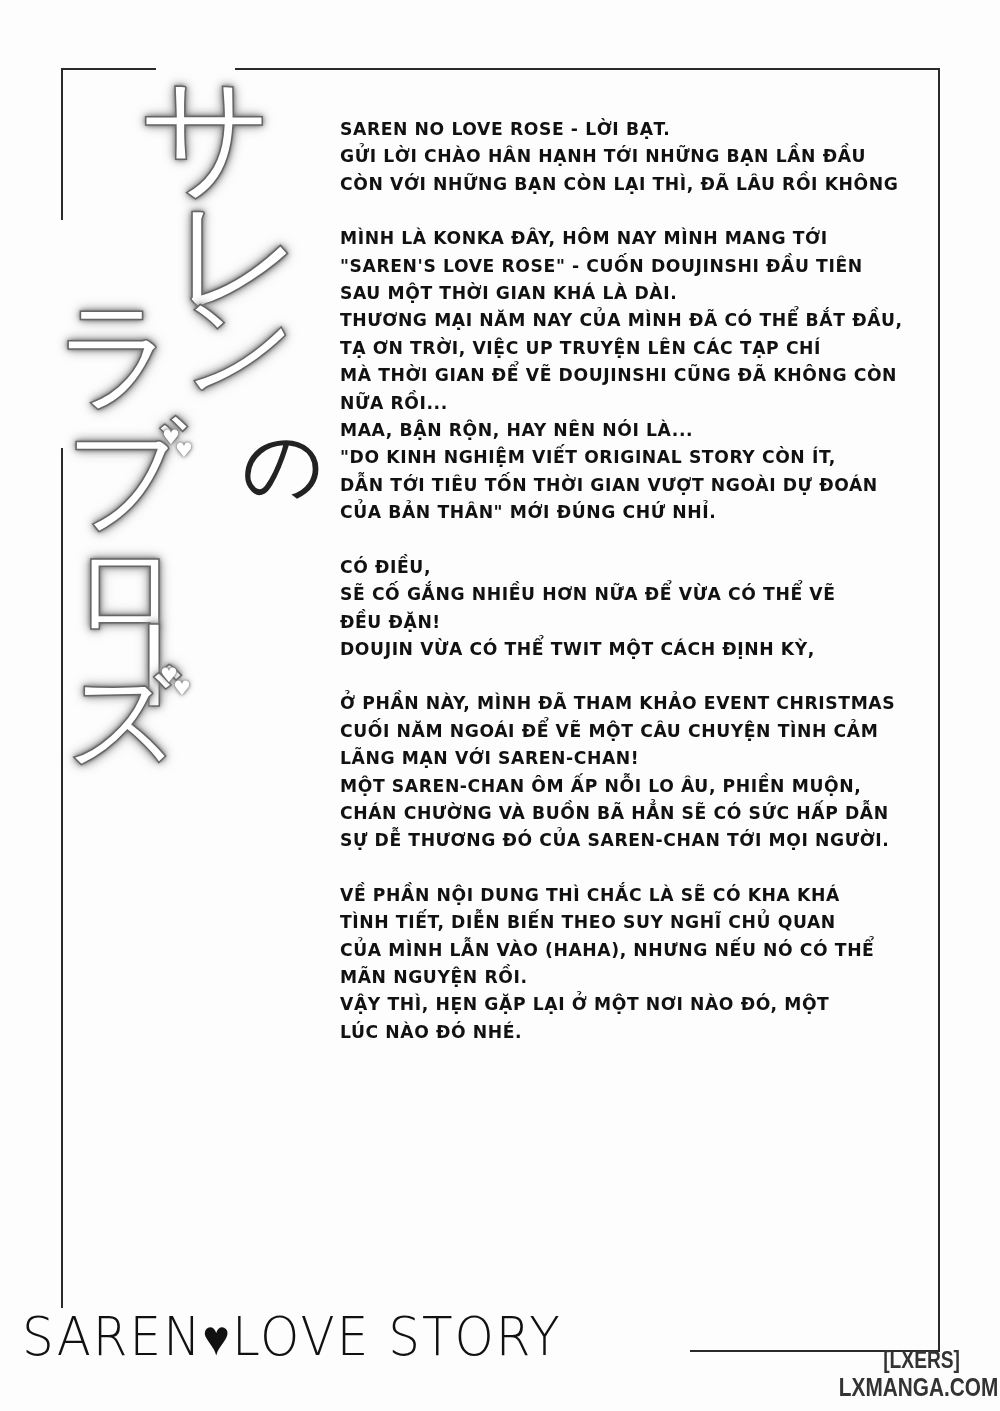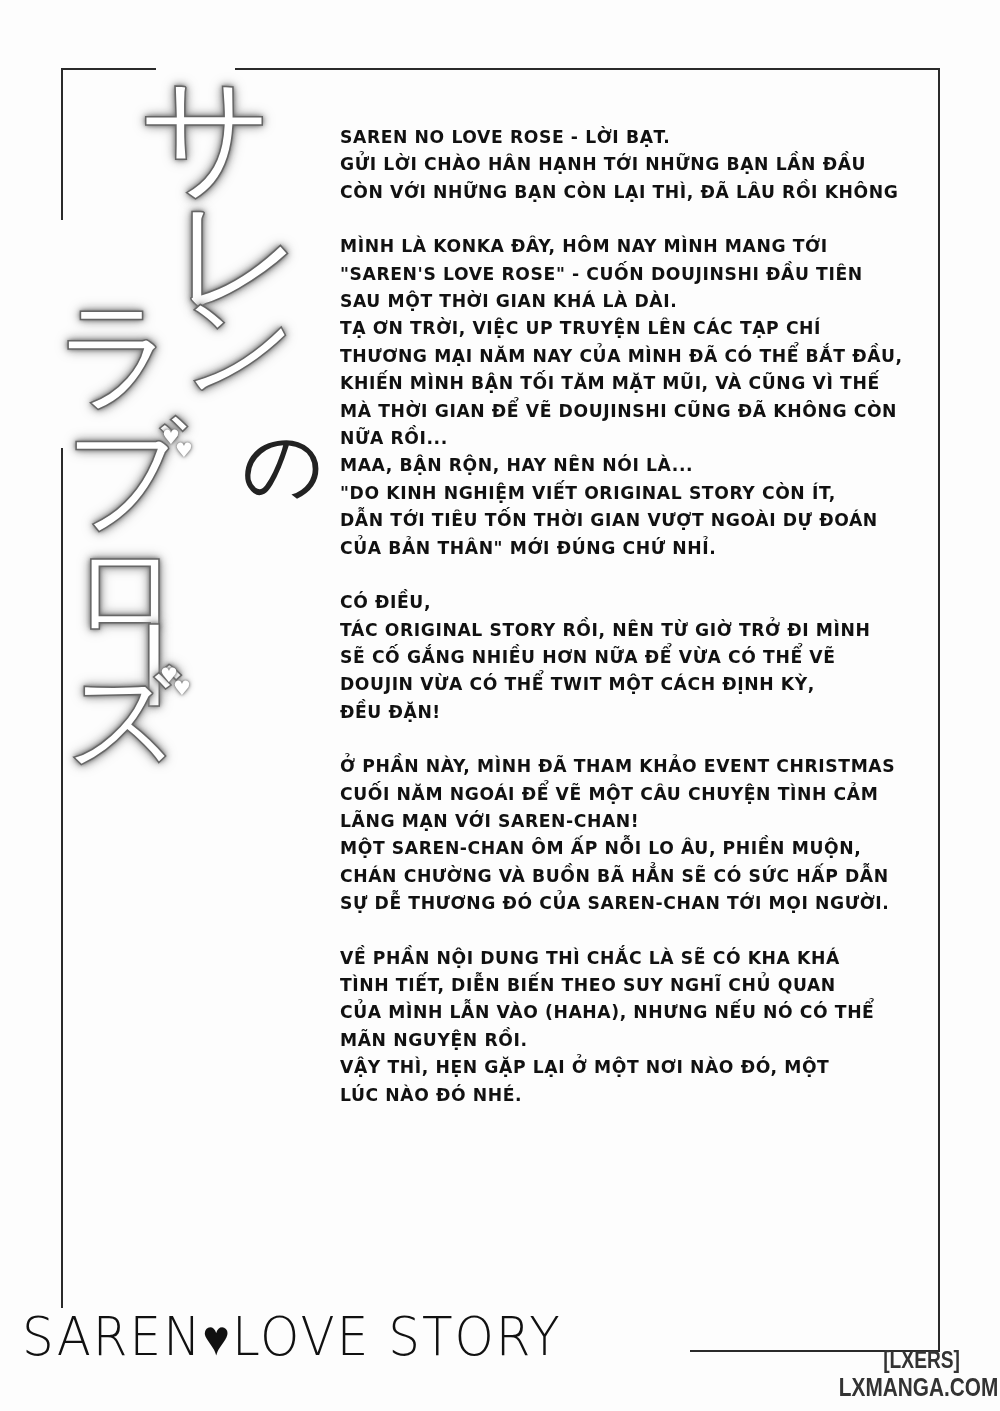--- a/index.html
+++ b/index.html
@@ -10,21 +10,21 @@
   .frame-left-b { position:absolute; left:61px; top:448px; width:2px; height:860px; background:#2a2a2a; }
   .frame-right { position:absolute; left:938px; top:68px; width:2px; height:1283px; background:#2a2a2a; }
   .frame-bottom { position:absolute; left:690px; top:1350px; width:250px; height:2px; background:#2a2a2a; }
 
   .jp-title { position:absolute; left:60px; top:70px; width:240px; height:700px; }
   .jp-char { position:absolute; font-family:"DejaVu Serif", serif; font-size:130px; color:#ffffff; line-height:1;
              text-shadow: 0 0 4px #555, 0 0 8px #888, 0 0 14px #aaa; -webkit-text-stroke:1.5px #666; }
   .jp-no { position:absolute; font-family:"DejaVu Serif", serif; font-size:80px; color:#222; line-height:1; }
   .jp-heart { position:absolute; font-size:20px; color:#fff; text-shadow:0 0 3px #555, 0 0 6px #999; }
 
-  .body-text { position:absolute; left:340px; top:124px; width:600px; }
+  .body-text { position:absolute; left:340px; top:116px; width:600px; }
   .para { margin:0 0 27px 0; }
   .line { display:block; font-family:"DejaVu Sans", sans-serif; font-weight:bold; font-size:17.2px; letter-spacing:0.6px;
           line-height:27.4px; color:#111; white-space:nowrap; text-transform:uppercase; }
 
   .bottom-title { position:absolute; left:22px; top:1312px; font-family:"DejaVu Sans", sans-serif; font-weight:200;
                   font-size:50px; letter-spacing:2px; color:#111; line-height:1; transform:scaleY(1.08); }
   .bottom-title .heart { color:#111; font-size:46px; }
   .wm { position:absolute; text-align:right; font-family:"Liberation Sans", sans-serif; font-weight:bold; color:#333;
         transform:scaleX(0.8); transform-origin:right; }
   .wm1 { right:40px; top:1346px; font-size:24px; }
@@ -61,36 +61,34 @@
 <div class="body-text">
   <div class="para">
     <span class="line">Saren no Love Rose - Lời bạt.</span>
     <span class="line">Gửi lời chào hân hạnh tới những bạn lần đầu</span>
     <span class="line">Còn với những bạn còn lại thì, đã lâu rồi không</span>
   </div>
   <div class="para">
     <span class="line">Mình là Konka đây, hôm nay mình mang tới</span>
     <span class="line">"Saren's Love Rose" - cuốn doujinshi đầu tiên</span>
     <span class="line">sau một thời gian khá là dài.</span>
+    <span class="line">thương mại năm nay của mình đã có thể bắt đầu,</span>
     <span class="line">Tạ ơn trời, việc up truyện lên các tạp chí</span>
-    <span class="line">thương mại năm nay của mình đã có thể bắt đầu,</span>
-    <span class="line">khiến mình bận tối tăm mặt mũi, và cũng vì thế</span>
     <span class="line">mà thời gian để vẽ doujinshi cũng đã không còn</span>
     <span class="line">nữa rồi...</span>
     <span class="line">Maa, bận rộn, hay nên nói là...</span>
     <span class="line">"Do kinh nghiệm viết original story còn ít,</span>
     <span class="line">dẫn tới tiêu tốn thời gian vượt ngoài dự đoán</span>
     <span class="line">của bản thân" mới đúng chứ nhỉ.</span>
   </div>
   <div class="para">
     <span class="line">Có điều,</span>
-    <span class="line">tác original story rồi, nên từ giờ trở đi mình</span>
     <span class="line">sẽ cố gắng nhiều hơn nữa để vừa có thể vẽ</span>
+    <span class="line">đều đặn!</span>
     <span class="line">doujin vừa có thể twit một cách định kỳ,</span>
-    <span class="line">đều đặn!</span>
   </div>
   <div class="para">
     <span class="line">Ở phần này, mình đã tham khảo event Christmas</span>
     <span class="line">cuối năm ngoái để vẽ một câu chuyện tình cảm</span>
     <span class="line">lãng mạn với Saren-chan!</span>
     <span class="line">Một Saren-chan ôm ấp nỗi lo âu, phiền muộn,</span>
     <span class="line">chán chường và buồn bã hẳn sẽ có sức hấp dẫn</span>
     <span class="line">sự dễ thương đó của Saren-chan tới mọi người.</span>
   </div>
   <div class="para">

